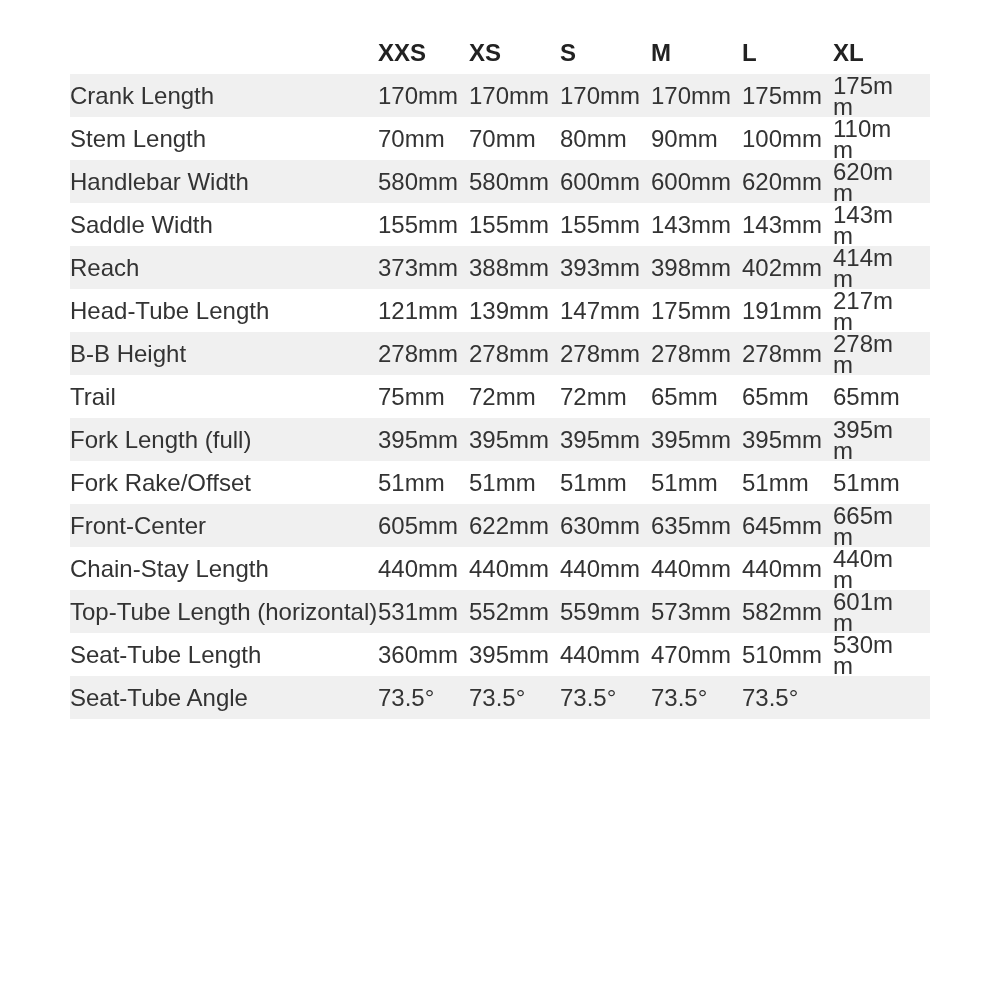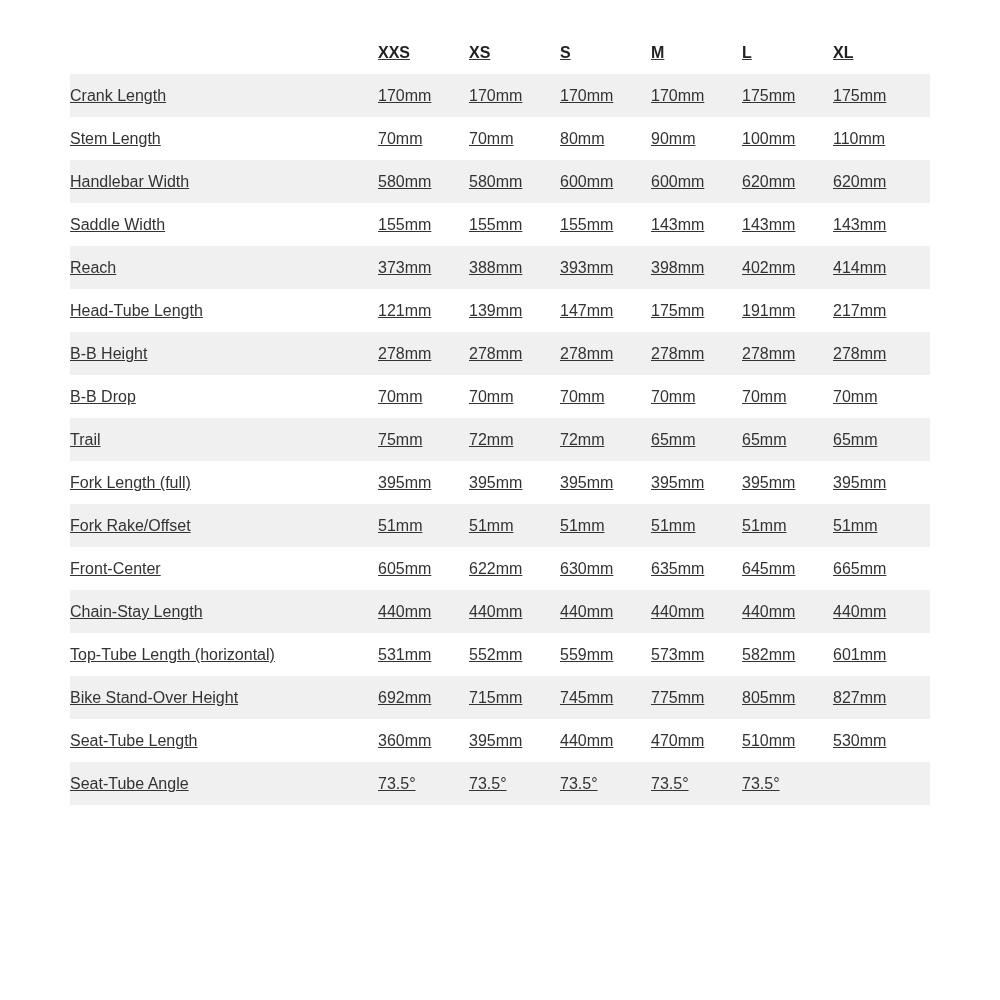--- a/index.html
+++ b/index.html
@@ -10,24 +10,23 @@
   body {
     width: 1000px;
     height: 1000px;
     font-family: "Liberation Sans", sans-serif;
   }
   .geo-table {
     border-collapse: collapse;
     table-layout: fixed;
     width: 860px;
     margin: 30px 0 5px 70px;
-    font-size: 16px;
+    font-size: 24px;
     line-height: 21px;
     color: #333333;
-    text-decoration: underline;
   }
   .geo-table th, .geo-table td {
     text-align: left;
     vertical-align: middle;
     padding: 0;
   }
   .geo-table thead th {
     height: 44px;
     font-weight: bold;
     color: #222222;
@@ -136,29 +135,20 @@
       <tr>
         <td class="label-cell">B-B Height</td>
         <td class="value-cell">278mm</td>
         <td class="value-cell">278mm</td>
         <td class="value-cell">278mm</td>
         <td class="value-cell">278mm</td>
         <td class="value-cell">278mm</td>
         <td class="value-cell last">278mm</td>
       </tr>
       <tr>
-        <td class="label-cell">B-B Drop</td>
-        <td class="value-cell">70mm</td>
-        <td class="value-cell">70mm</td>
-        <td class="value-cell">70mm</td>
-        <td class="value-cell">70mm</td>
-        <td class="value-cell">70mm</td>
-        <td class="value-cell last">70mm</td>
-      </tr>
-      <tr>
         <td class="label-cell">Trail</td>
         <td class="value-cell">75mm</td>
         <td class="value-cell">72mm</td>
         <td class="value-cell">72mm</td>
         <td class="value-cell">65mm</td>
         <td class="value-cell">65mm</td>
         <td class="value-cell last">65mm</td>
       </tr>
       <tr>
         <td class="label-cell">Fork Length (full)</td>
@@ -199,29 +189,20 @@
       <tr>
         <td class="label-cell">Top-Tube Length (horizontal)</td>
         <td class="value-cell">531mm</td>
         <td class="value-cell">552mm</td>
         <td class="value-cell">559mm</td>
         <td class="value-cell">573mm</td>
         <td class="value-cell">582mm</td>
         <td class="value-cell last">601mm</td>
       </tr>
       <tr>
-        <td class="label-cell">Bike Stand-Over Height</td>
-        <td class="value-cell">692mm</td>
-        <td class="value-cell">715mm</td>
-        <td class="value-cell">745mm</td>
-        <td class="value-cell">775mm</td>
-        <td class="value-cell">805mm</td>
-        <td class="value-cell last">827mm</td>
-      </tr>
-      <tr>
         <td class="label-cell">Seat-Tube Length</td>
         <td class="value-cell">360mm</td>
         <td class="value-cell">395mm</td>
         <td class="value-cell">440mm</td>
         <td class="value-cell">470mm</td>
         <td class="value-cell">510mm</td>
         <td class="value-cell last">530mm</td>
       </tr>
       <tr>
         <td class="label-cell">Seat-Tube Angle</td>

